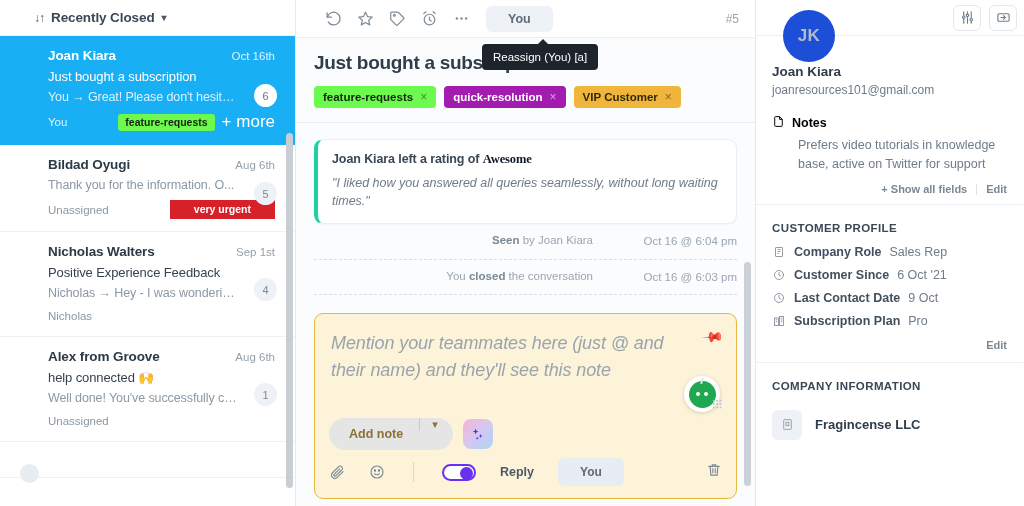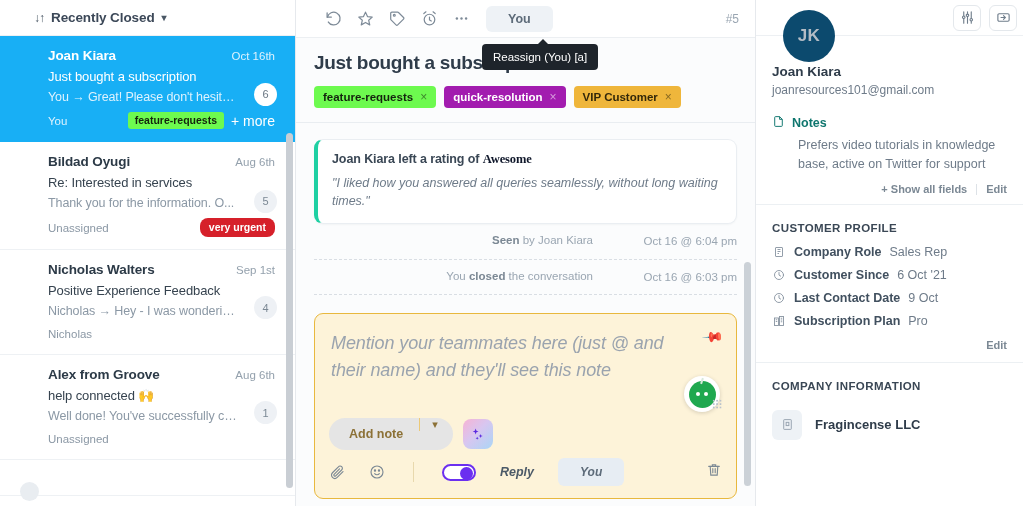--- a/index.html
+++ b/index.html
@@ -69,22 +69,22 @@
     width: 23px; height: 23px; border-radius: 50%;
     background: #eef1f5; color: #7b8894;
     font-size: 11px; display: flex; align-items: center; justify-content: center;
   }
   .conv-item.selected .count-badge { background: #ffffff; color: #6a7682; }
   .mini-tag {
     font-size: 10.5px; font-weight: 700; padding: 2px 7px 3px;
     border-radius: 3px; color: #1a1a1a; white-space: nowrap;
   }
   .tag-green { background: #6dfa4f; color: #14240e; }
-  .tag-red { background: #d6202a; color: #ffffff; padding: 3px 9px 4px; border-radius: 8px; }
-  .more-link { font-size: 14px; color: #ffffff; margin-left: 7px; font-weight: 400; }
+  .tag-red { background: #d6202a; color: #ffffff; padding: 3px 24px 4px; border-radius: 0; }
+  .more-link { font-size: 17px; color: #ffffff; margin-left: 7px; font-weight: 400; }
   .tag-wrap { display: flex; align-items: center; }
   .partial-item { height: 36px; border-bottom: 1px solid #eef1f4; position: relative; }
   .partial-circle {
     position: absolute; left: 20px; top: 22px; width: 19px; height: 19px;
     border-radius: 50%; background: #e9edf1;
   }
   .sb-scroll {
     position: absolute; right: 2px; top: 133px; width: 7px; height: 355px;
     background: #c9ced4; border-radius: 4px;
   }
@@ -210,21 +210,20 @@
   }
   .ai-btn {
     width: 30px; height: 30px; border-radius: 8px;
     background: linear-gradient(135deg,#f7b3d4 0%,#d8c6f0 45%,#aad6f5 100%);
     display: flex; align-items: center; justify-content: center;
     cursor: pointer; color: #5b2ae0; font-size: 14px; font-weight: 700;
   }
   .composer-footer {
     display: flex; align-items: center; gap: 24px;
     padding: 8px 14px 12px 14px;
-    font-style: italic;
   }
   .foot-icon { color: #7b8894; cursor: pointer; display: flex; align-items: center; }
   .vdiv { width: 1px; height: 20px; background: #e8d8ad; margin: 0 4px; }
   .toggle {
     width: 34px; height: 17px; border-radius: 10px; background: #ffffff;
     border: 2px solid #6b2ff0; position: relative; cursor: pointer;
   }
   .toggle-knob {
     position: absolute; right: 1px; top: 1px; width: 13px; height: 13px;
     border-radius: 50%; background: #6b2ff0;
@@ -252,30 +251,30 @@
     border-bottom: 1px solid #edf0f3;
   }
   .rp-iconbtn {
     width: 28px; height: 26px; border: 1px solid #e4e8ec; border-radius: 6px;
     display: flex; align-items: center; justify-content: center;
     color: #6f7d8b; cursor: pointer; background: #fff;
   }
   .rp-avatar {
     position: absolute; left: 27px; top: 10px;
     width: 52px; height: 52px; border-radius: 50%;
-    background: #0c4a6e; color: #b3bcc5;
+    background: #1d4ed8; color: #b3bcc5;
     display: flex; align-items: center; justify-content: center;
     font-size: 17px; font-weight: 700; letter-spacing: 0.5px; z-index: 5;
   }
   .rp-ident { padding: 28px 16px 0 16px; }
   .rp-name { font-size: 13.5px; font-weight: 700; color: #2f3c4a; }
   .rp-email { font-size: 12px; color: #6e7b89; margin-top: 4px; }
   .rp-notes-head {
     display: flex; align-items: center; gap: 7px;
-    margin-top: 18px; font-size: 12.5px; font-weight: 700; color: #0f766e;
+    margin-top: 18px; font-size: 12.5px; font-weight: 700; color: #000000;
   }
   .rp-notes-body {
     font-size: 12.5px; color: #6e7b89; line-height: 1.55;
     margin-top: 5px; padding-left: 26px;
   }
   .rp-links {
     display: flex; justify-content: flex-end; align-items: flex-end;
     gap: 9px; font-size: 11px; font-weight: 700; color: #7b8894;
     margin-top: 8px; padding-bottom: 9px;
   }
@@ -352,21 +351,20 @@
           </span>
         </div>
         <span class="count-badge">6</span>
       </div>
 
       <div class="conv-item">
         <div class="conv-row1">
           <span class="conv-name">Bildad Oyugi</span>
           <span class="conv-date">Aug 6th</span>
         </div>
-        <div class="conv-subject">Re: Interested in services</div>
         <div class="conv-preview">Thank you for the information.  O...</div>
         <div class="conv-row4">
           <span class="conv-assignee">Unassigned</span>
           <span class="mini-tag tag-red">very urgent</span>
         </div>
         <span class="count-badge">5</span>
       </div>
 
       <div class="conv-item">
         <div class="conv-row1">

